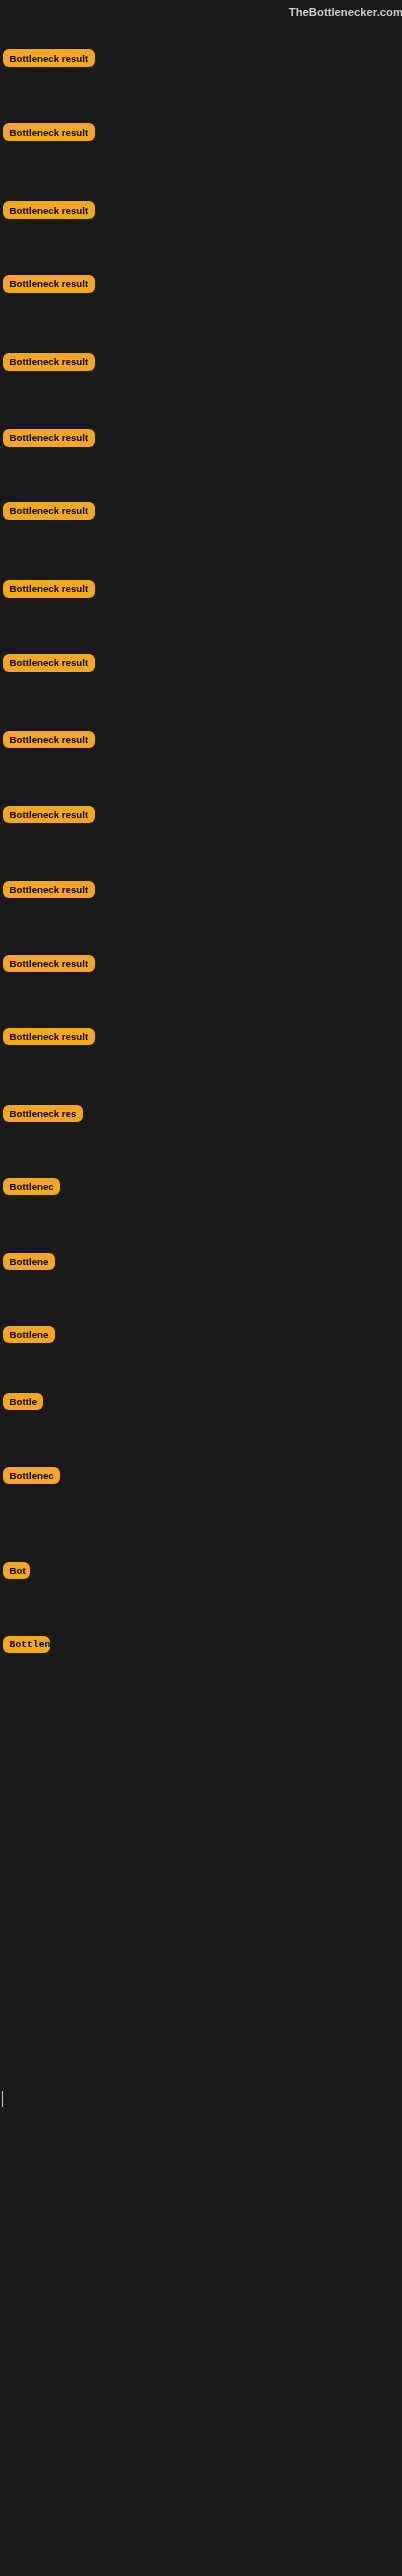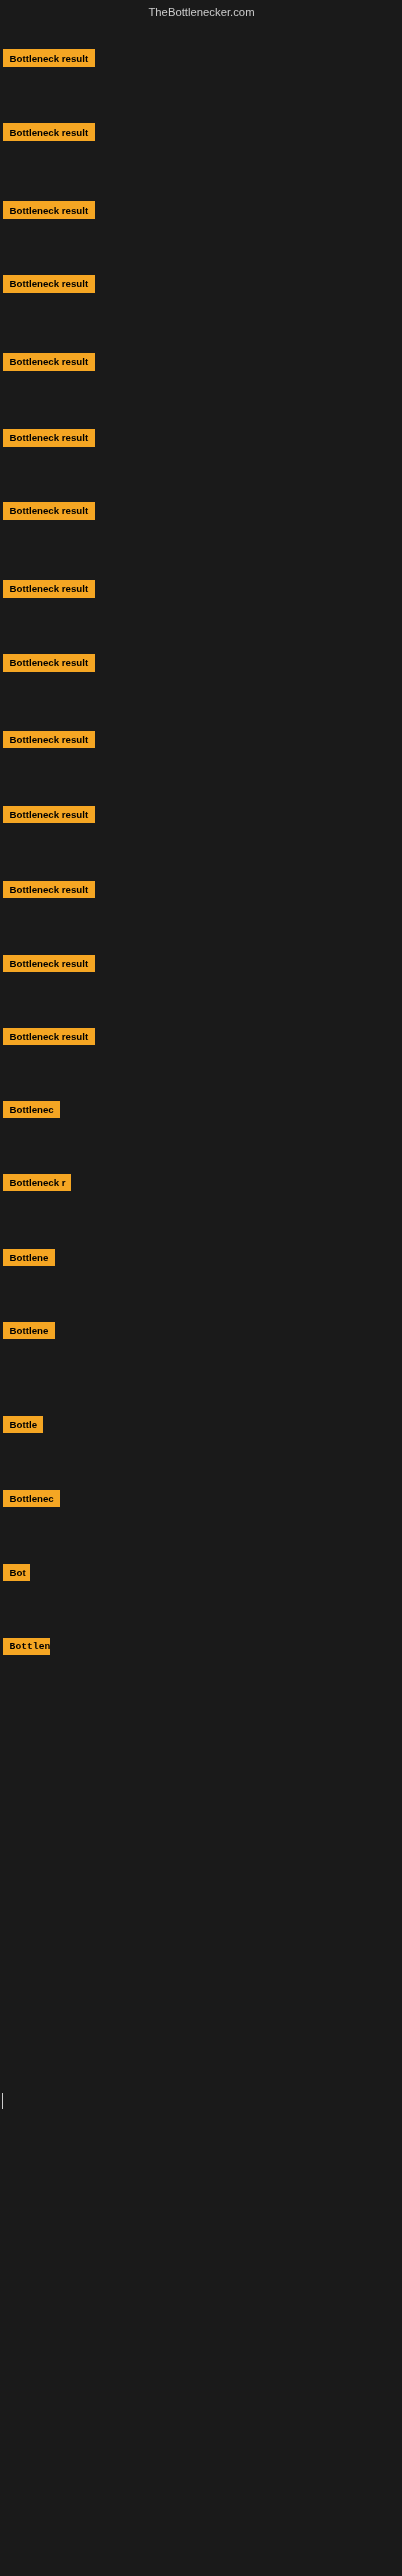--- a/index.html
+++ b/index.html
@@ -10,36 +10,36 @@
 
     body {
       width: 403px;
       min-height: 2576px;
       background-color: #1a1a1a;
       font-family: Arial, sans-serif;
       position: relative;
     }
 
     .site-header {
-      text-align: center;
+      text-align: right;
       padding: 6.4px 0 3.2px 0;
       color: #cccccc;
       font-size: 11.3px;
-      font-weight: normal;
+      font-weight: bold;
       background-color: #1a1a1a;
     }
 
     .bottleneck-badge {
       display: inline-block;
       background-color: #f5a623;
       color: #000000;
       font-size: 9.7px;
       font-weight: bold;
       padding: 3.2px 6.4px;
-      border-radius: 0;
+      border-radius: 6px;
       white-space: nowrap;
       overflow: hidden;
     }
 
     .row {
       padding: 4.8px 3.2px;
       display: flex;
       align-items: center;
     }
 
@@ -94,39 +94,39 @@
     </div>
     <div class="row" style="margin-top: 48px;">
       <span class="bottleneck-badge" style="max-width: 97px;">Bottleneck result</span>
     </div>
     <div class="row" style="margin-top: 47px;">
       <span class="bottleneck-badge" style="max-width: 97px;">Bottleneck result</span>
     </div>
     <div class="row" style="margin-top: 46px;">
       <span class="bottleneck-badge" style="max-width: 97px;">Bottleneck result</span>
     </div>
+    <div class="row" style="margin-top: 50px;">
+      <span class="bottleneck-badge" style="max-width: 81px;">Bottleneck res</span>
+    </div>
     <div class="row" style="margin-top: 46px;">
       <span class="bottleneck-badge" style="max-width: 58px;">Bottlenec</span>
-    </div>
-    <div class="row" style="margin-top: 46px;">
-      <span class="bottleneck-badge" style="max-width: 68px;">Bottleneck r</span>
     </div>
     <div class="row" style="margin-top: 48px;">
       <span class="bottleneck-badge" style="max-width: 52px;">Bottlene</span>
     </div>
     <div class="row" style="margin-top: 46px;">
       <span class="bottleneck-badge" style="max-width: 52px;">Bottlene</span>
     </div>
-    <div class="row" style="margin-top: 67px;">
+    <div class="row" style="margin-top: 40px;">
       <span class="bottleneck-badge" style="max-width: 40px;">Bottle</span>
     </div>
     <div class="row" style="margin-top: 47px;">
       <span class="bottleneck-badge" style="max-width: 58px;">Bottlenec</span>
     </div>
-    <div class="row" style="margin-top: 47px;">
+    <div class="row" style="margin-top: 68px;">
       <span class="bottleneck-badge" style="max-width: 27px;">Bot</span>
     </div>
     <div class="row" style="margin-top: 47px; font-family: Liberation Mono, monospace;">
       <span class="bottleneck-badge" style="max-width: 47px;">Bottlen</span>
     </div>
   </div>
 
 <div id="cursor-container" style="position: relative; width: 403px; height: 483px;">
   <div class="cursor-line" style="top: 433px;"></div>
 </div>

